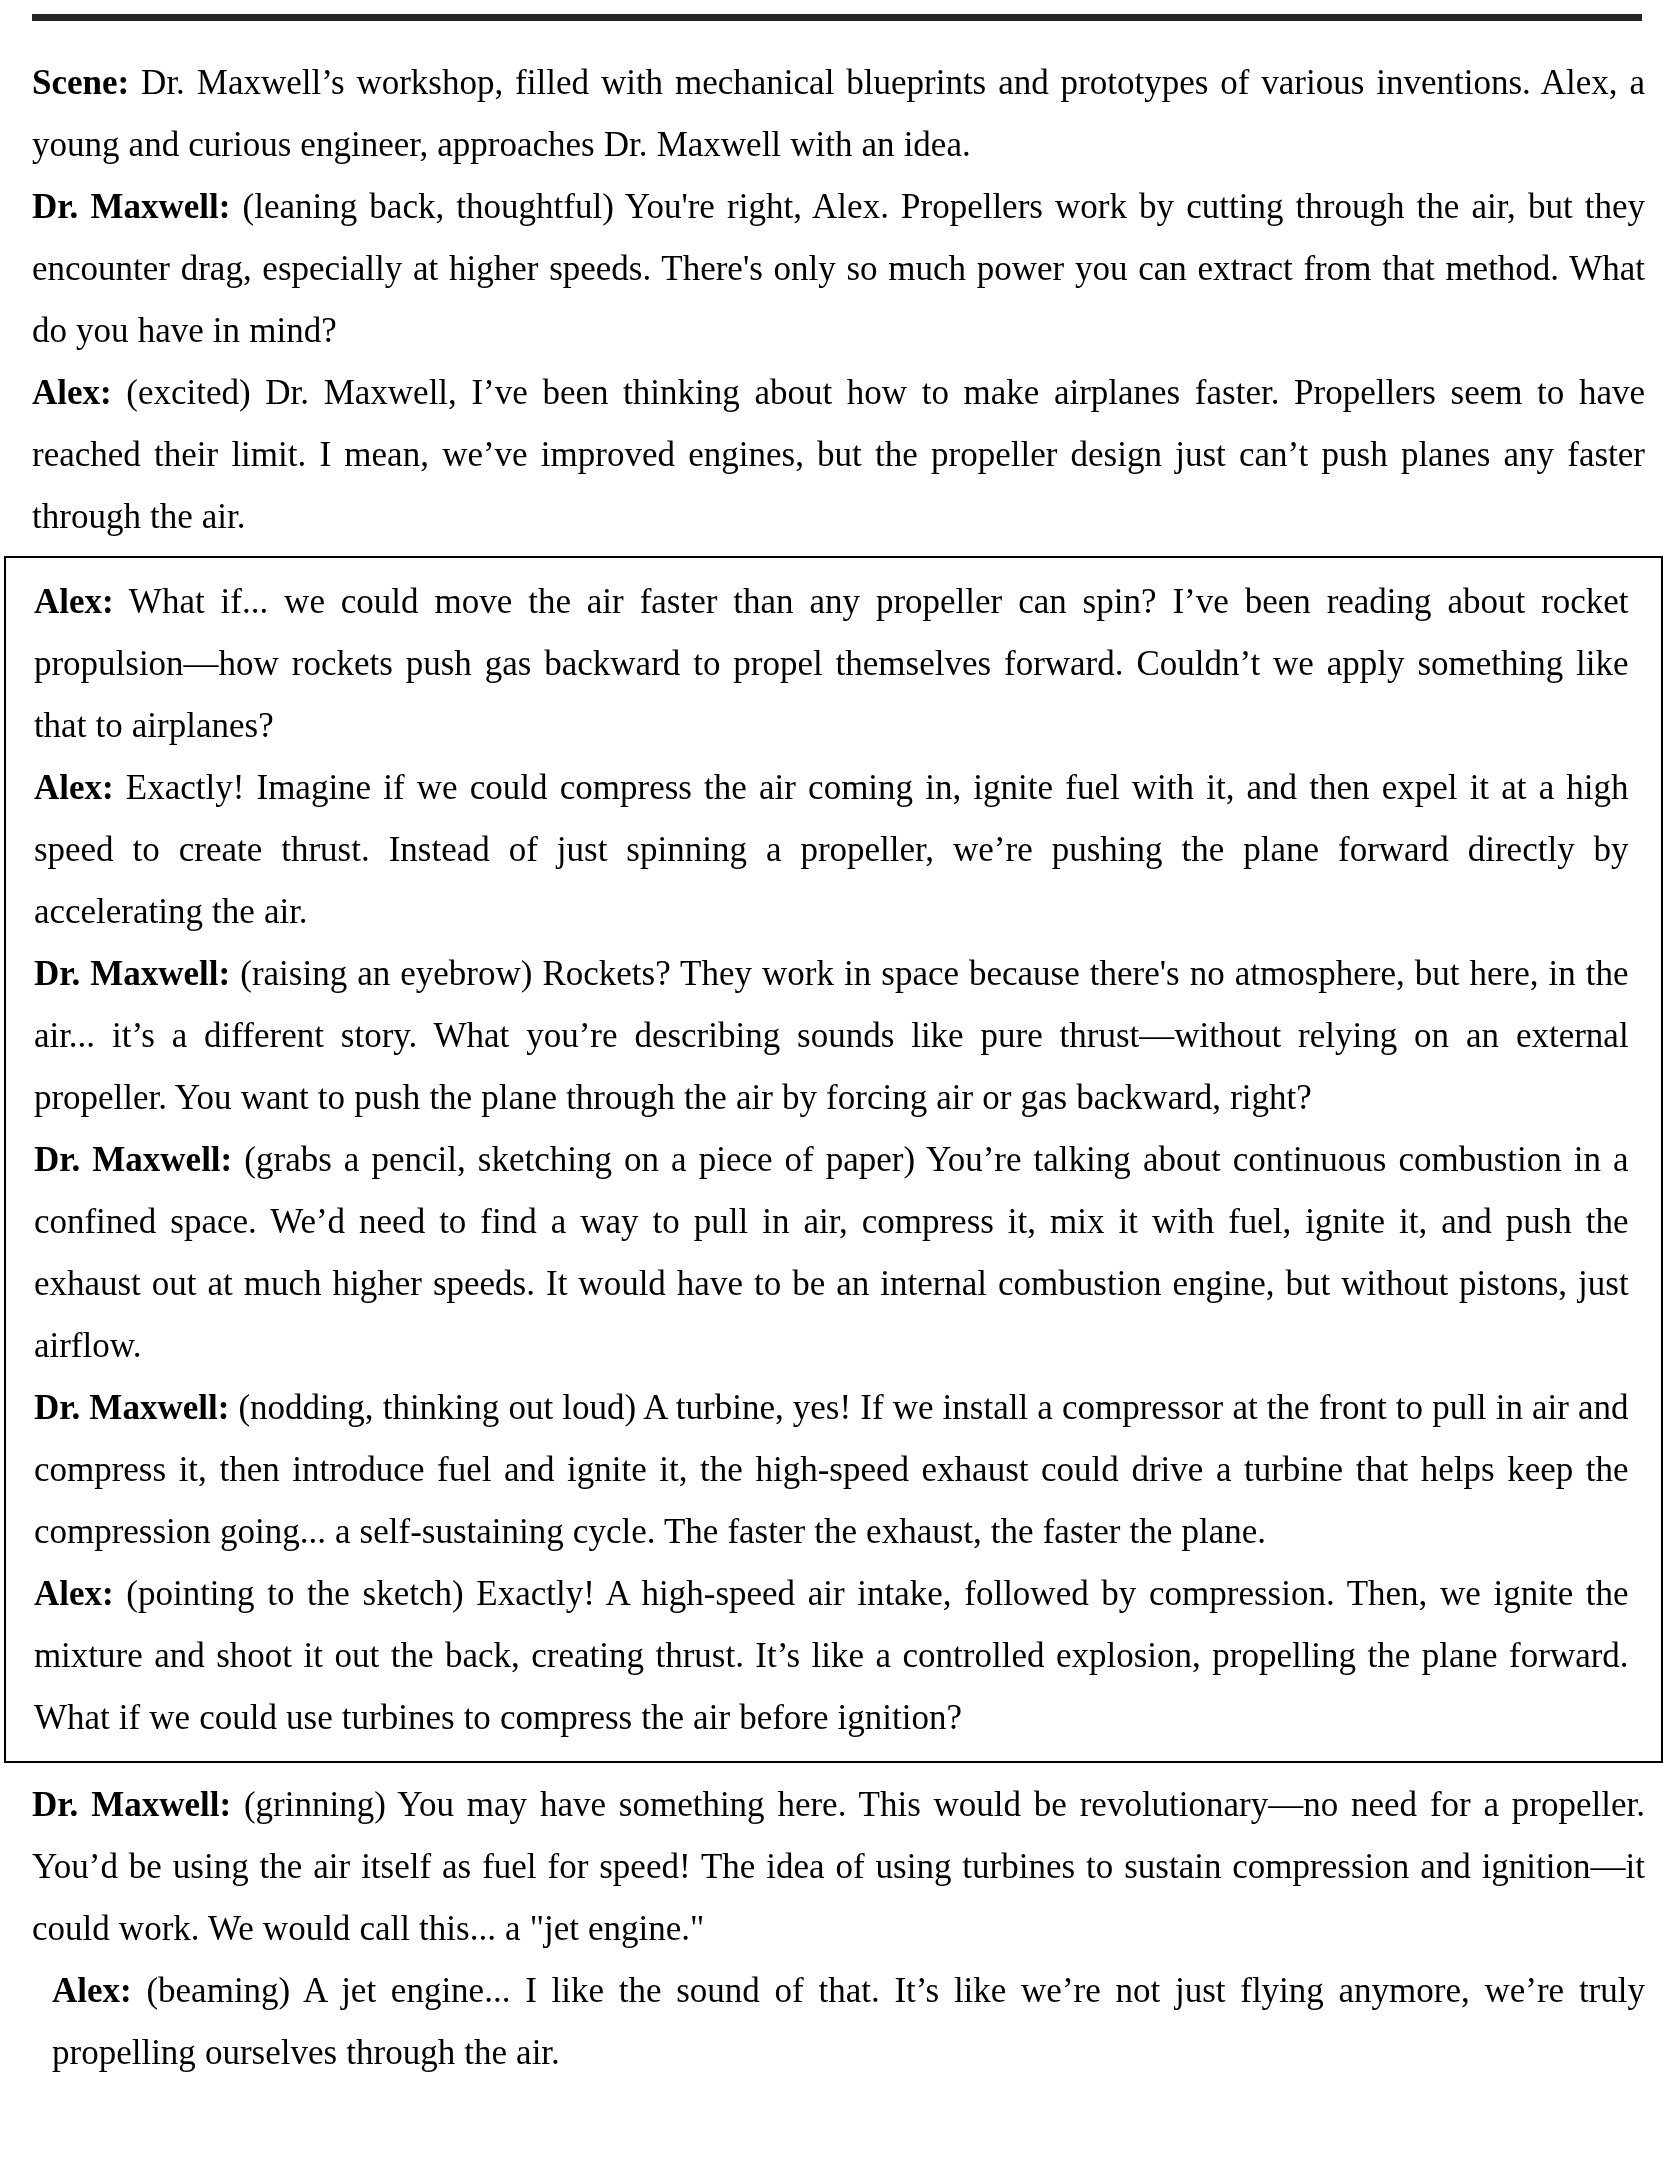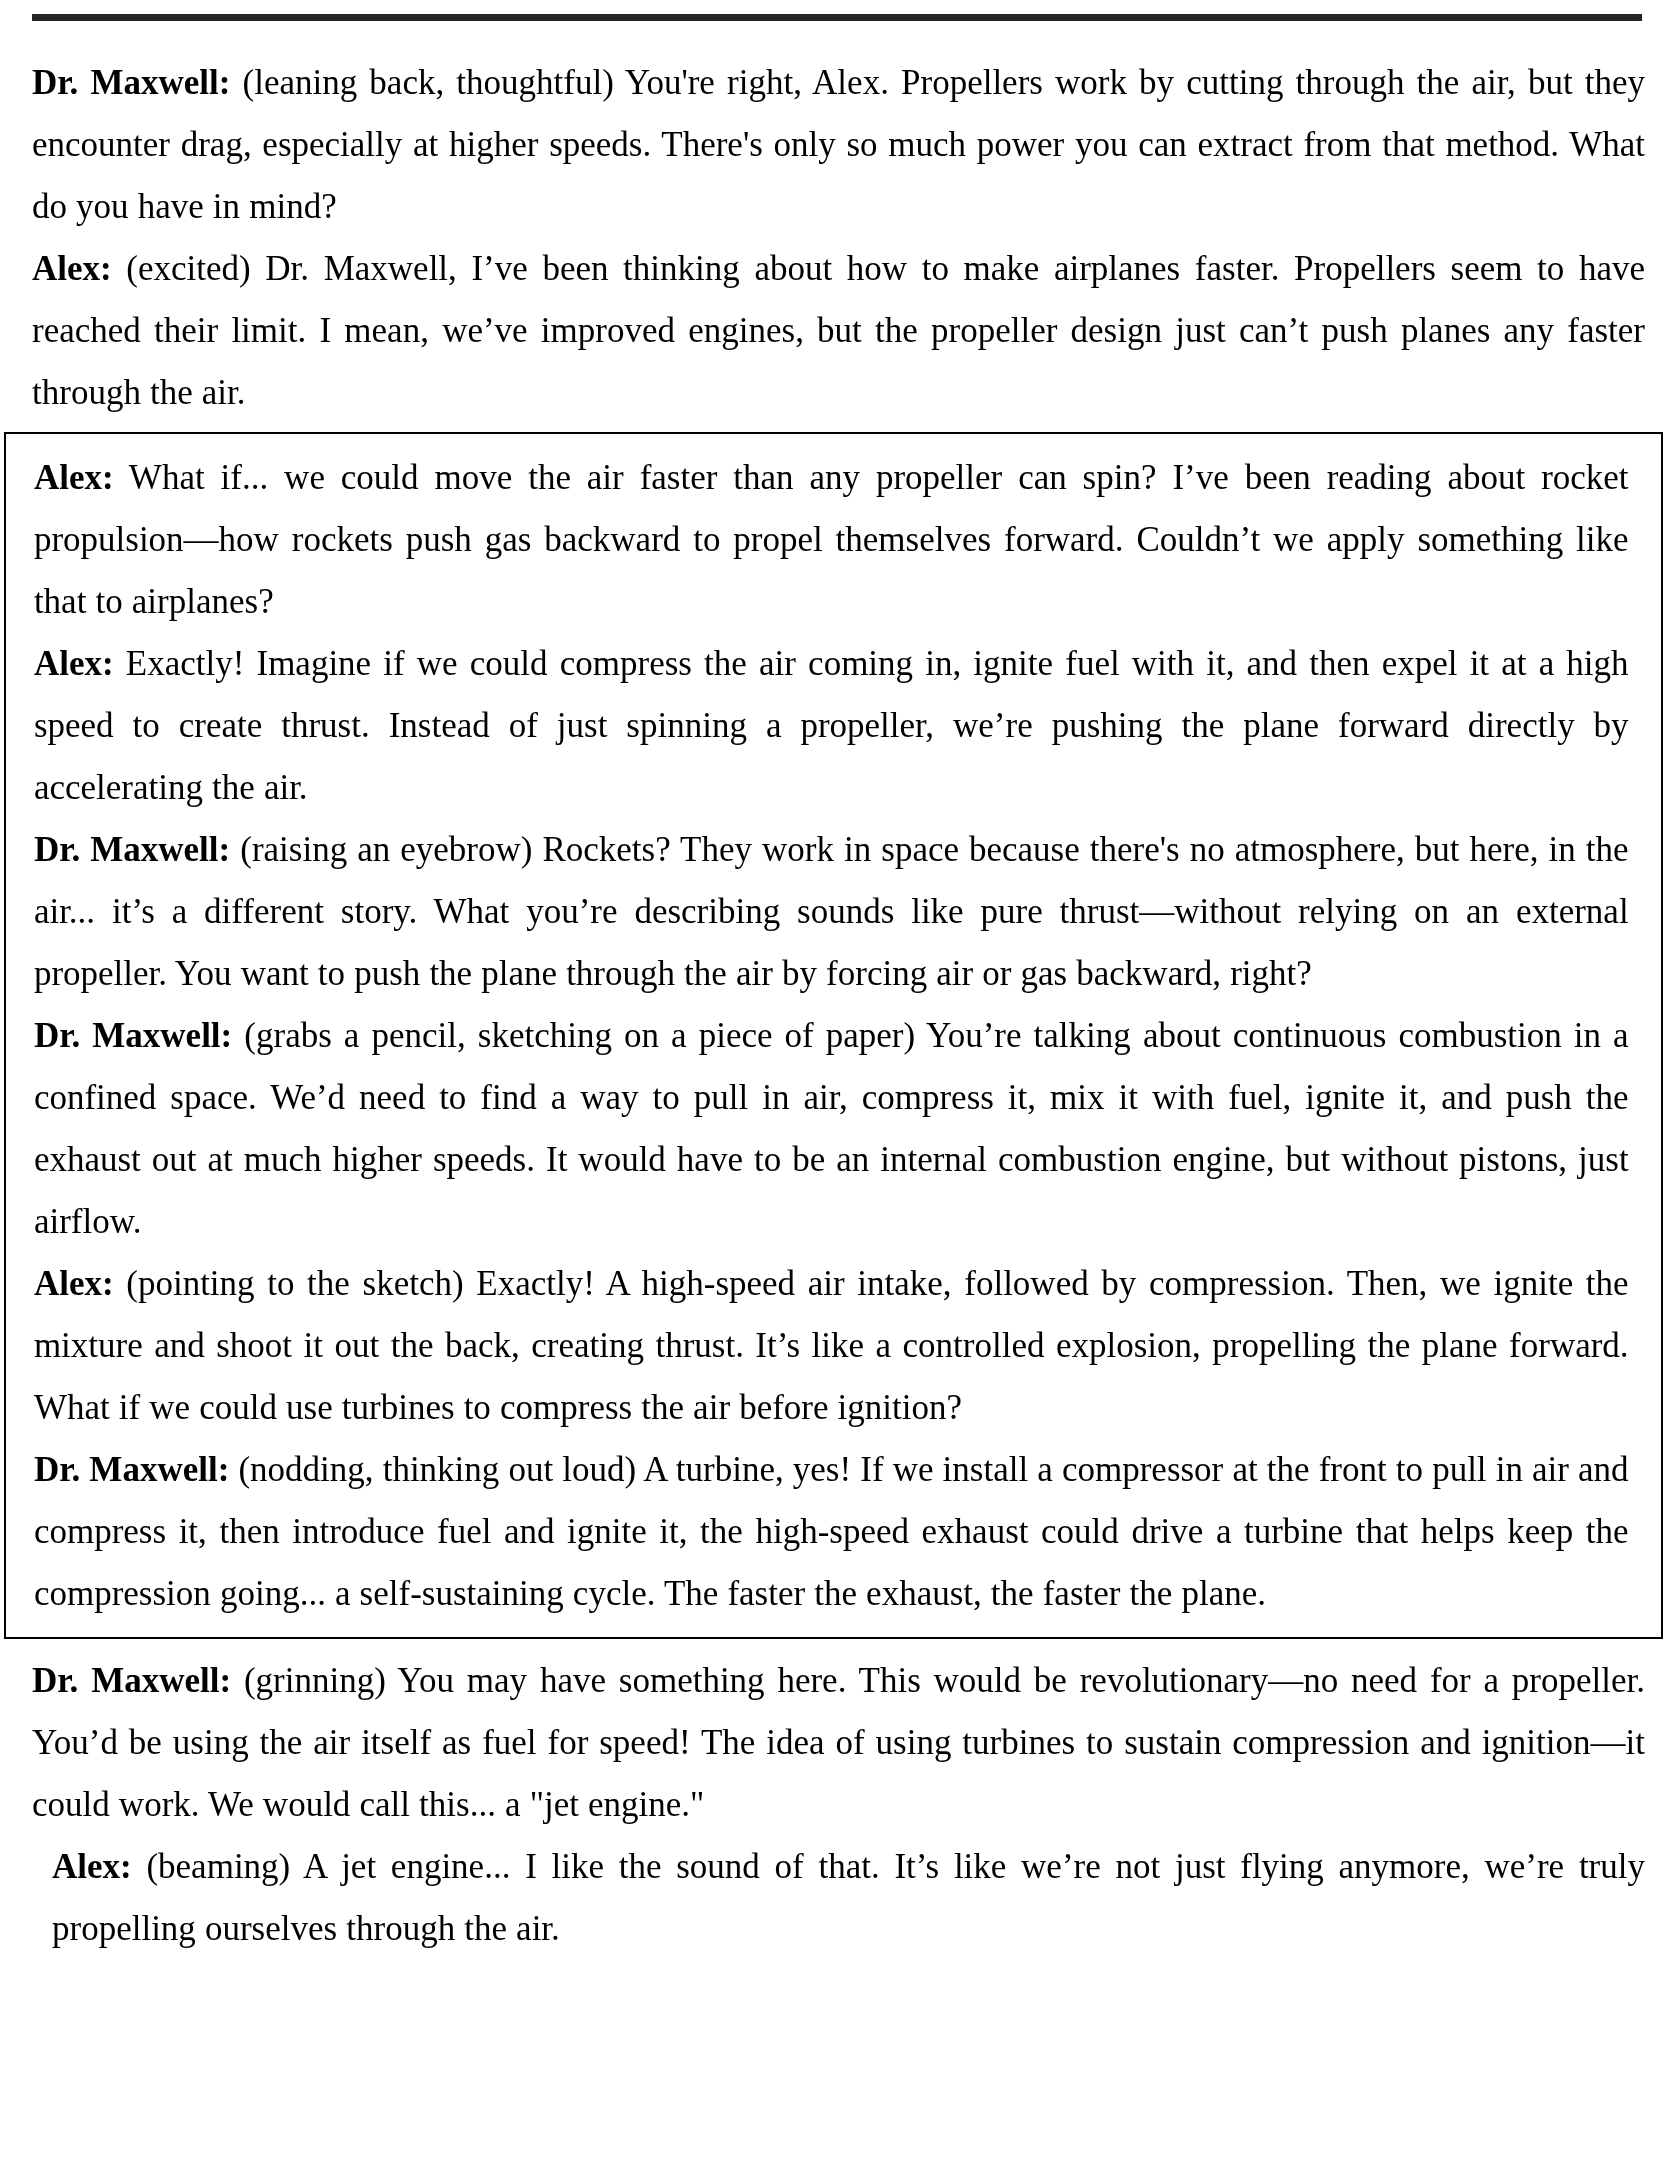--- a/index.html
+++ b/index.html
@@ -80,40 +80,41 @@
 <body>
 
 <div class="page">
 
   <div class="top-rule"></div>
 
   <div class="content">
 
     <div class="block-above">
 
+      <p class="para"><span class="speaker">Scene:</span><span> Dr. Maxwell’s workshop, filled with mechanical blueprints and prototypes of various inventions. Alex, a young and curious engineer, approaches Dr. Maxwell with an idea.</span></p>
 
       <p class="para"><span class="speaker">Dr. Maxwell:</span><span> (leaning back, thoughtful) You're right, Alex. Propellers work by cutting through the air, but they encounter drag, especially at higher speeds. There's only so much power you can extract from that method. What do you have in mind?</span></p>
 
       <p class="para"><span class="speaker">Alex:</span><span> (excited) Dr. Maxwell, I’ve been thinking about how to make airplanes faster. Propellers seem to have reached their limit. I mean, we’ve improved engines, but the propeller design just can’t push planes any faster through the air.</span></p>
 
     </div>
 
     <div class="boxed">
 
       <p class="para"><span class="speaker">Alex:</span><span> What if... we could move the air faster than any propeller can spin? I’ve been reading about rocket propulsion—how rockets push gas backward to propel themselves forward. Couldn’t we apply something like that to airplanes?</span></p>
 
       <p class="para"><span class="speaker">Alex:</span><span> Exactly! Imagine if we could compress the air coming in, ignite fuel with it, and then expel it at a high speed to create thrust. Instead of just spinning a propeller, we’re pushing the plane forward directly by accelerating the air.</span></p>
 
       <p class="para"><span class="speaker">Dr. Maxwell:</span><span> (raising an eyebrow) Rockets? They work in space because there's no atmosphere, but here, in the air... it’s a different story. What you’re describing sounds like pure thrust—without relying on an external propeller. You want to push the plane through the air by forcing air or gas backward, right?</span></p>
 
       <p class="para"><span class="speaker">Dr. Maxwell:</span><span> (grabs a pencil, sketching on a piece of paper) You’re talking about continuous combustion in a confined space. We’d need to find a way to pull in air, compress it, mix it with fuel, ignite it, and push the exhaust out at much higher speeds. It would have to be an internal combustion engine, but without pistons, just airflow.</span></p>
 
+      <p class="para"><span class="speaker">Dr. Maxwell:</span><span> (nodding, thinking out loud) A turbine, yes! If we install a compressor at the front to pull in air and compress it, then introduce fuel and ignite it, the high-speed exhaust could drive a turbine that helps keep the compression going... a self-sustaining cycle. The faster the exhaust, the faster the plane.</span></p>
+
       <p class="para"><span class="speaker">Alex:</span><span> (pointing to the sketch) Exactly! A high-speed air intake, followed by compression. Then, we ignite the mixture and shoot it out the back, creating thrust. It’s like a controlled explosion, propelling the plane forward. What if we could use turbines to compress the air before ignition?</span></p>
-
-      <p class="para"><span class="speaker">Dr. Maxwell:</span><span> (nodding, thinking out loud) A turbine, yes! If we install a compressor at the front to pull in air and compress it, then introduce fuel and ignite it, the high-speed exhaust could drive a turbine that helps keep the compression going... a self-sustaining cycle. The faster the exhaust, the faster the plane.</span></p>
 
     </div>
 
     <div class="block-below">
 
 
       <p class="para"><span class="speaker">Dr. Maxwell:</span><span> (grinning) You may have something here. This would be revolutionary—no need for a propeller. You’d be using the air itself as fuel for speed! The idea of using turbines to sustain compression and ignition—it could work. We would call this... a "jet engine."</span></p>
 
       <p class="para last-line-left"><span class="speaker">Alex:</span><span> (beaming) A jet engine... I like the sound of that. It’s like we’re not just flying anymore, we’re truly propelling ourselves through the air.</span></p>
 

